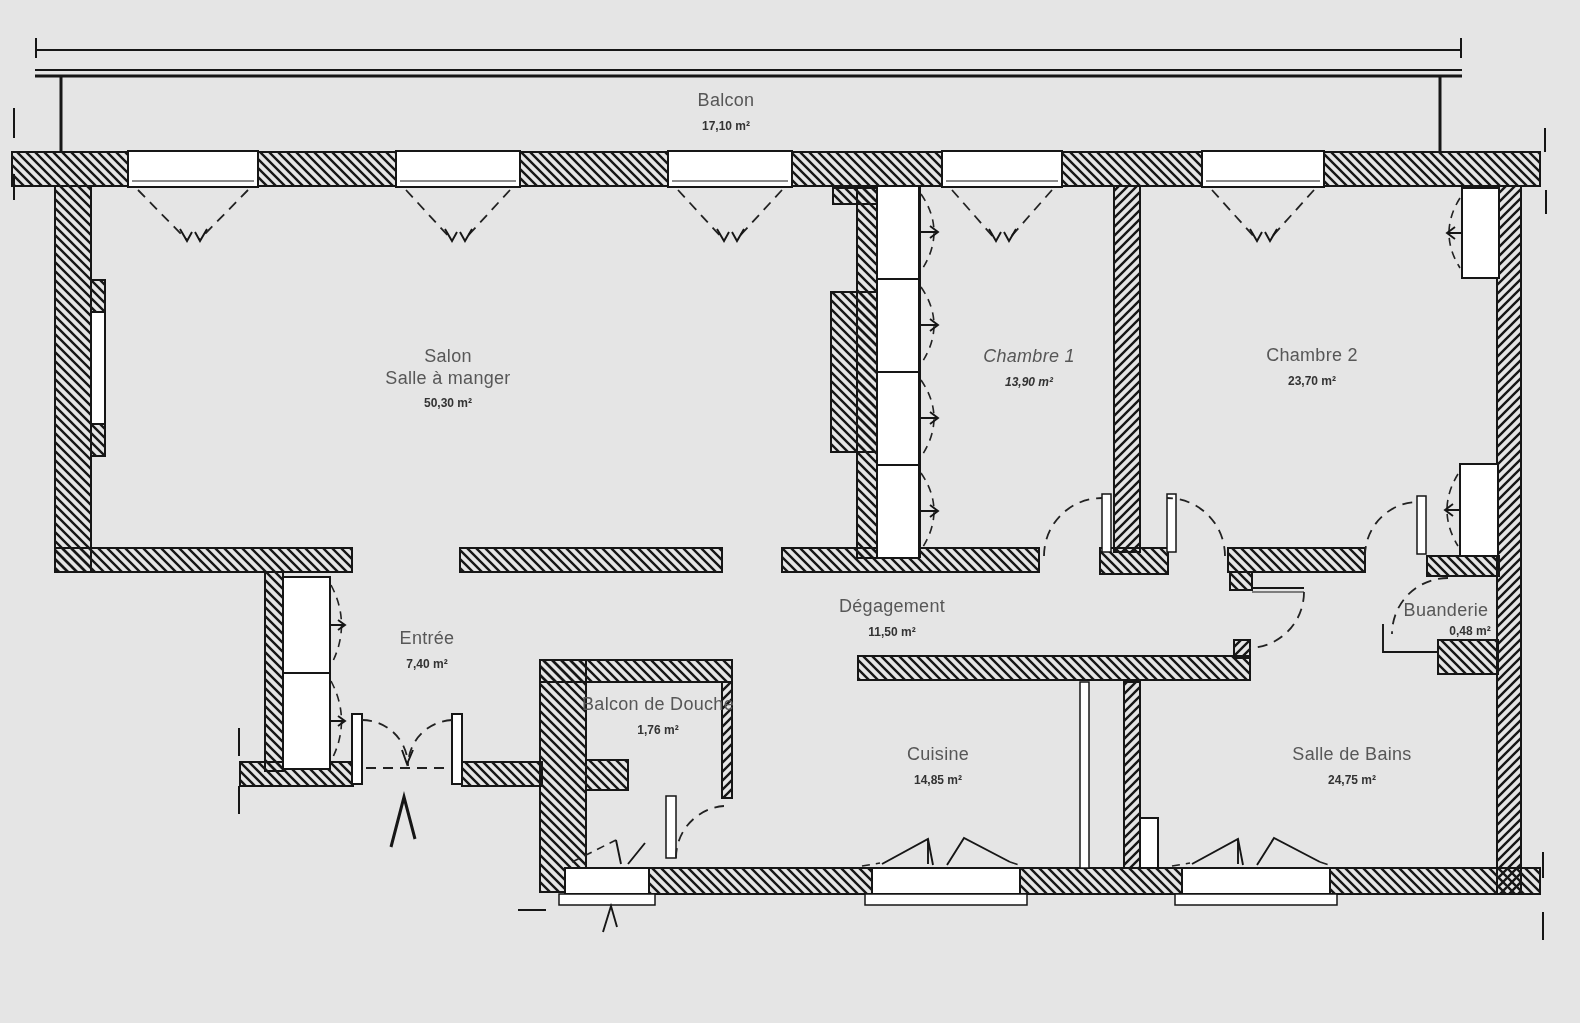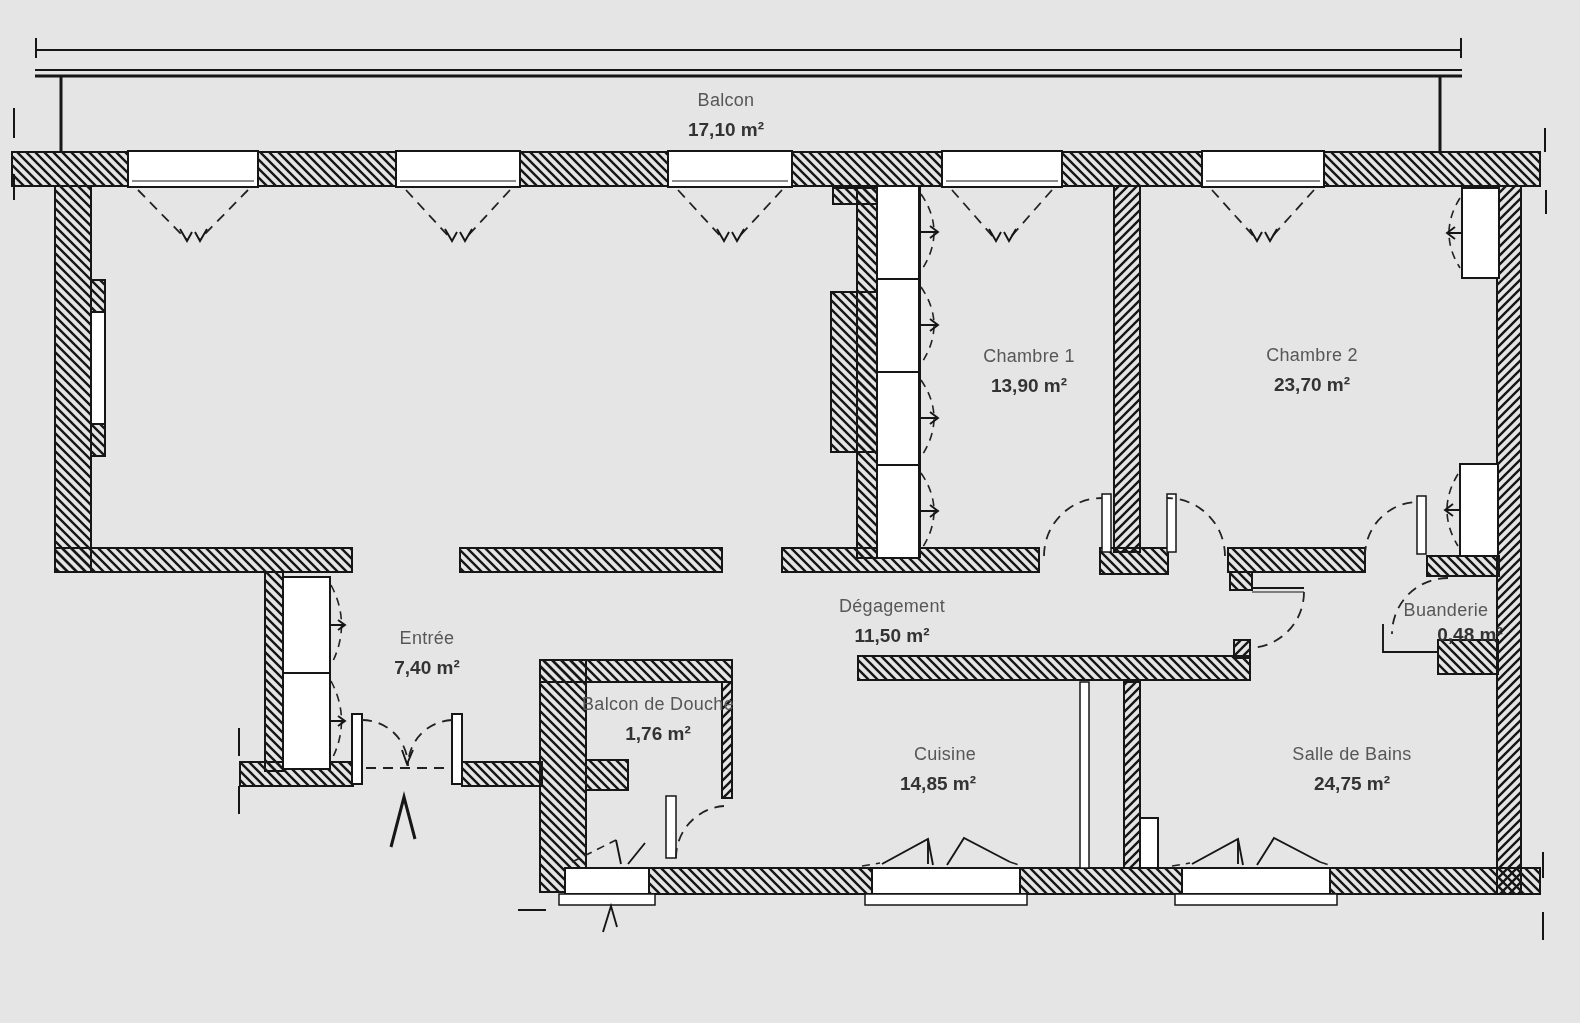--- a/index.html
+++ b/index.html
@@ -13,21 +13,21 @@
   .wb2{fill:#ffffff;stroke:#161616;stroke-width:1.5;}
   .ln {stroke:#161616;stroke-width:2;fill:none;}
   .ln3{stroke:#161616;stroke-width:3;fill:none;}
   .thin{stroke:#161616;stroke-width:1.2;fill:none;}
   .dash {stroke:#222222;stroke-width:1.8;fill:none;stroke-dasharray:10 7;}
   .dash2{stroke:#222222;stroke-width:1.6;fill:none;stroke-dasharray:8 6;}
   .mark{stroke:#161616;stroke-width:1.9;fill:none;}
   
   .room-label{position:absolute;transform:translateX(-50%);text-align:center;white-space:nowrap;}
   .room-name{font-size:18px;color:#575757;letter-spacing:.3px;line-height:1.2;}
-  .room-area{font-size:19px;color:#333333;font-weight:700;margin-top:7px;}
+  .room-area{font-size:12px;color:#333333;font-weight:700;margin-top:7px;}
 </style>
 </head>
 <body>
 
 <div class="plan">
 
 <svg width="1580" height="1023" viewBox="0 0 1580 1023">
   <defs>
     <pattern id="hb" patternUnits="userSpaceOnUse" width="9" height="9">
       <path d="M-2.25,6.75 l4.5,4.5 M0,0 l9,9 M6.75,-2.25 l4.5,4.5" stroke="#161616" stroke-width="2.4"></path>
@@ -220,22 +220,27 @@
     <rect x="1160" y="685" width="335" height="180" fill="none"></rect>
     <rect x="1390" y="560" width="105" height="85" fill="none"></rect>
   </g>
 </svg>
 
   <div class="room-label" style="left:726px;top:90px;">
     <div class="room-name">Balcon</div>
     <div class="room-area">17,10 m²</div>
   </div>
 
-
-  <div class="room-label" style="left:1029px;top:346px;">
+  <div class="room-label" style="left:448px;top:346px;">
+    <div class="room-name">Salon</div>
+    <div class="room-name">Salle à manger</div>
+    <div class="room-area">50,30 m²</div>
+  </div>
+
+  <div class="room-label" style="left:1029px;top:346px;font-style:italic;">
     <div class="room-name">Chambre 1</div>
     <div class="room-area">13,90 m²</div>
   </div>
 
   <div class="room-label" style="left:1312px;top:345px;">
     <div class="room-name">Chambre 2</div>
     <div class="room-area">23,70 m²</div>
   </div>
 
   <div class="room-label" style="left:892px;top:596px;">
@@ -246,21 +251,21 @@
   <div class="room-label" style="left:427px;top:628px;">
     <div class="room-name">Entrée</div>
     <div class="room-area">7,40 m²</div>
   </div>
 
   <div class="room-label" style="left:658px;top:694px;">
     <div class="room-name">Balcon de Douche</div>
     <div class="room-area">1,76 m²</div>
   </div>
 
-  <div class="room-label" style="left:938px;top:744px;text-align:right;">
+  <div class="room-label" style="left:938px;top:744px;">
     <div class="room-name">Cuisine</div>
     <div class="room-area">14,85 m²</div>
   </div>
 
   <div class="room-label" style="left:1352px;top:744px;">
     <div class="room-name">Salle de Bains</div>
     <div class="room-area">24,75 m²</div>
   </div>
 
   <div class="room-label" style="left:1446px;top:600px;">

